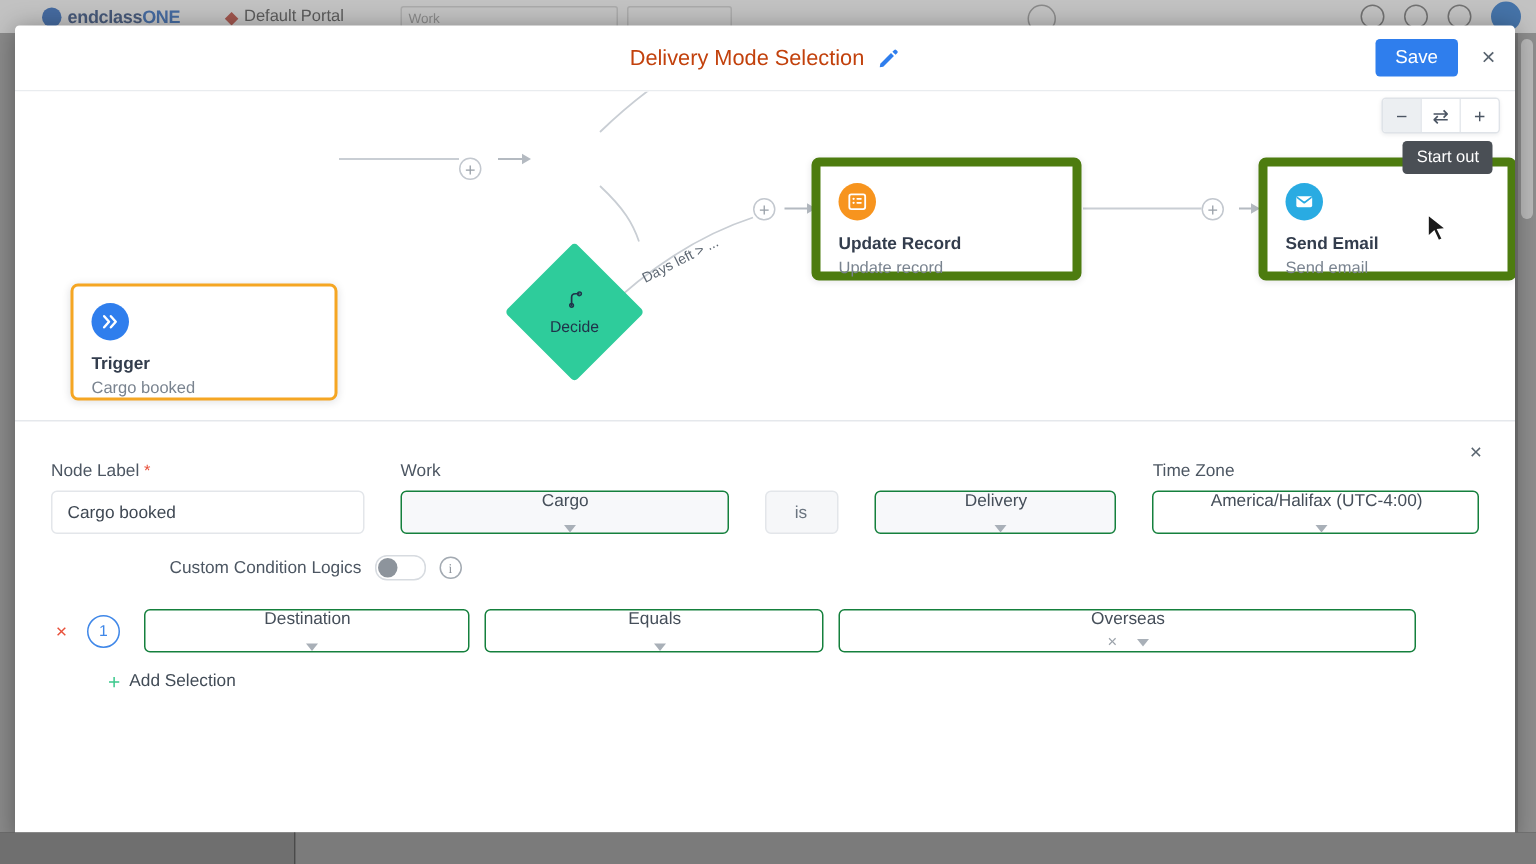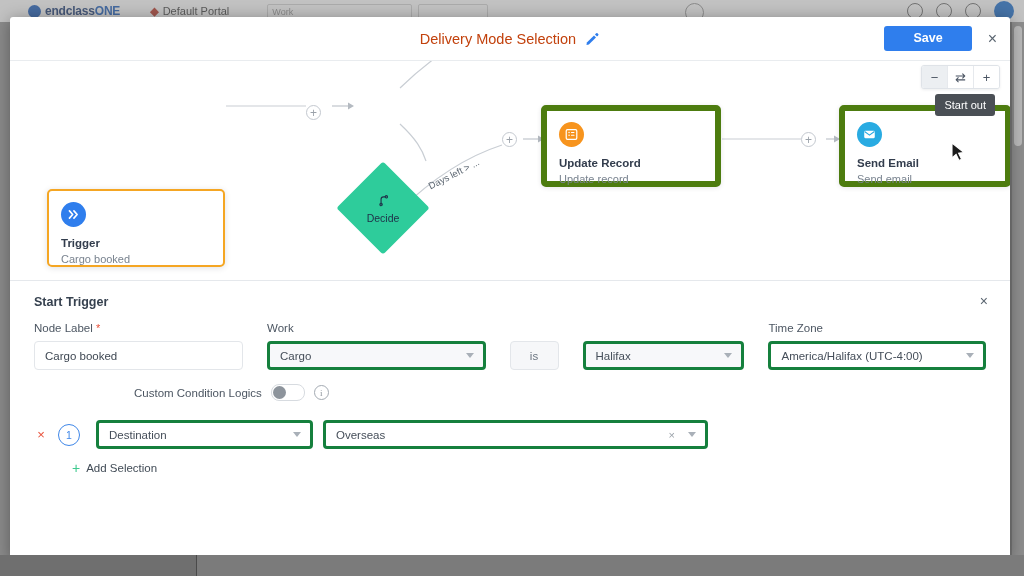--- a/index.html
+++ b/index.html
@@ -100,23 +100,22 @@
   }
   .edit-icon { width: 15px; height: 15px; display: block; }
 
   .header-actions {
     position: absolute; right: 11px; top: 0; height: 43px;
     display: flex; align-items: center; gap: 14px;
   }
   .btn-save {
     background: #2f7eed; color: #fff; border: none;
     font-size: 12.5px; font-family: "Liberation Sans", sans-serif;
-    padding: 6px 29px; border-radius: 3px; cursor: pointer;
+    padding: 6px 13px; border-radius: 3px; cursor: pointer;
     line-height: 1;
-    font-weight: bold;
   }
   .btn-close {
     background: none; border: none; color: #5a6570; font-size: 16px;
     cursor: pointer; padding: 0 2px; line-height: 1;
     font-family: "Liberation Sans", sans-serif;
   }
 
   
   .canvas {
     position: relative;
@@ -244,36 +243,36 @@
   .fld-tz { width: 231px; }
 
   .input-box {
     height: 29px; border: 1px solid #e3e6ea; border-radius: 4px;
     background: #fff; font-size: 11.5px; color: #3f4853;
     display: flex; align-items: center; padding: 0 10px;
     box-sizing: border-box;
   }
   .input-box.readonly { background: #f6f7f9; color: #6b7580; justify-content: center; }
   .select-box {
-    height: 29px; border: 3px solid #15803d; border-radius: 4px;
+    height: 29px; border: 1px solid #15803d; border-radius: 4px;
     background: #f7f8fa; font-size: 11.5px; color: #454e59;
     display: flex; align-items: center; justify-content: space-between;
-    padding: 0 9px 0 10px; box-sizing: border-box; cursor: pointer;
+    padding: 0 9px 0 10px; box-sizing: border-box; cursor: pointer; flex-direction: column;
   }
   .select-box.white { background: #fff; }
   .caret {
     width: 0; height: 0; border-left: 4px solid transparent;
     border-right: 4px solid transparent; border-top: 5px solid #a9b0b8;
     margin-left: 6px;
   }
   .clear-x { color: #9aa1a9; font-size: 11px; margin-right: 7px; }
 
   .toggle-row {
     display: flex; align-items: center; gap: 9px;
-    margin-top: 14px; margin-left: 100px;
+    margin-top: 14px; margin-left: 79px;
   }
   .toggle-label { font-size: 11.5px; color: #4c5662; }
   .toggle {
     width: 32px; height: 15px; border-radius: 8px;
     background: #fff; border: 1px solid #d7dbe0; position: relative; cursor: pointer;
   }
   .toggle-knob {
     position: absolute; left: 1px; top: 1px;
     width: 13px; height: 13px; border-radius: 50%; background: #8d949c;
   }
@@ -456,21 +455,20 @@
             </div>
             <div class="node-title">Send Email</div>
             <div class="node-sub">Send email</div>
           </div>
         </div>
 
       </div>
     </div>
 
     <div class="panel">
-      <div class="panel-title">Start Trigger</div>
       <button class="panel-close">×</button>
 
       <div class="row1">
 
         <div class="fld fld-nodelabel">
           <label class="field-label"><span>Node Label</span> <span class="req">*</span></label>
           <div class="input-box">Cargo booked</div>
         </div>
 
         <div class="fld fld-when">
@@ -480,21 +478,21 @@
             <span class="caret"></span>
           </div>
         </div>
 
         <div class="fld fld-is">
           <div class="input-box readonly">is</div>
         </div>
 
         <div class="fld fld-created">
           <div class="select-box">
-            <span>Halifax</span>
+            <span>Delivery</span>
             <span class="caret"></span>
           </div>
         </div>
 
         <div class="fld fld-tz">
           <label class="field-label">Time Zone</label>
           <div class="select-box white">
             <span>America/Halifax (UTC-4:00)</span>
             <span class="caret"></span>
           </div>
@@ -510,20 +508,24 @@
         <div class="info-icon">i</div>
       </div>
 
       <div class="cond-row">
         <span class="cond-del">×</span>
         <span class="cond-num">1</span>
         <div class="select-box white cond-field">
           <span>Destination</span>
           <span class="caret"></span>
         </div>
+        <div class="select-box white cond-op">
+          <span>Equals</span>
+          <span class="caret"></span>
+        </div>
         <div class="select-box white cond-val">
           <span>Overseas</span>
           <span style="display:flex;align-items:center;">
             <span class="clear-x">×</span>
             <span class="caret"></span>
           </span>
         </div>
       </div>
 
       <div class="add-cond">

